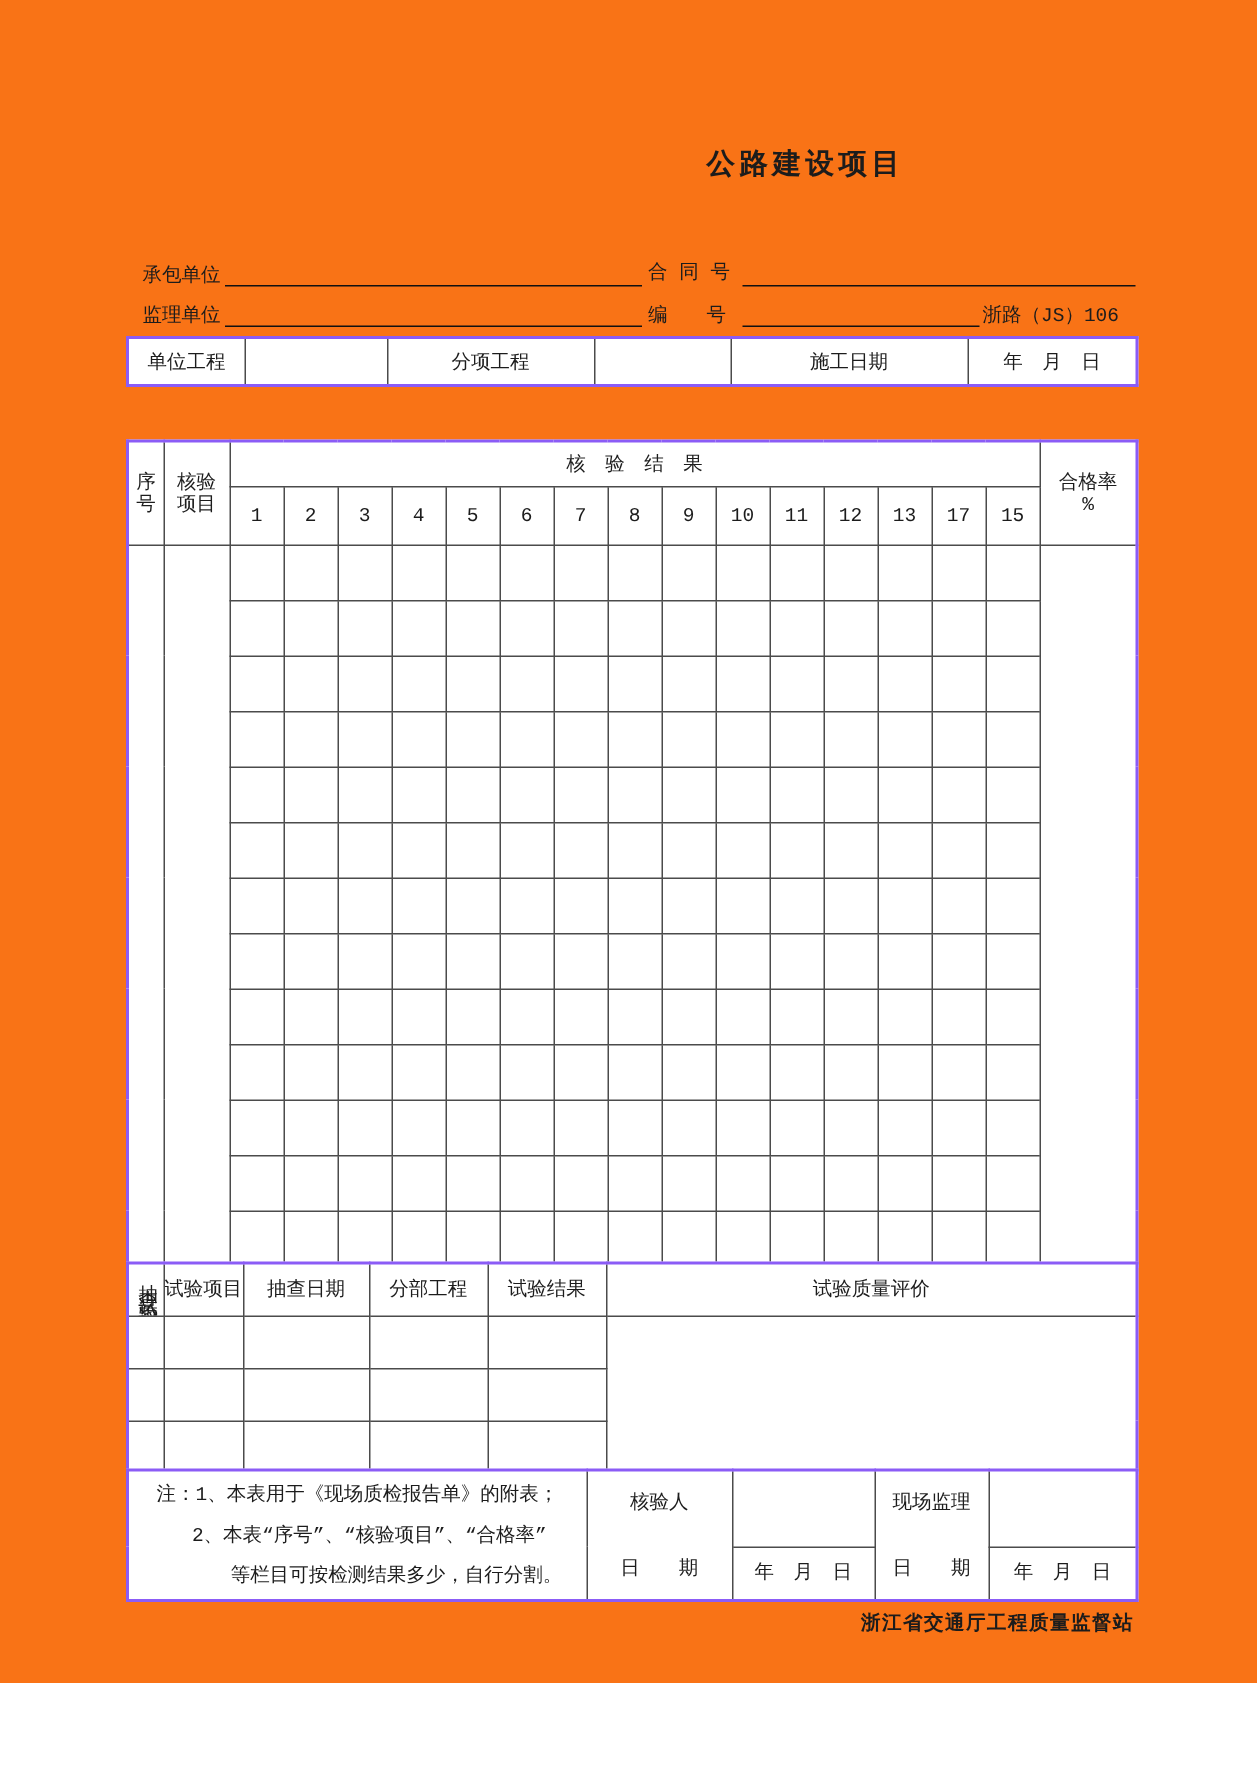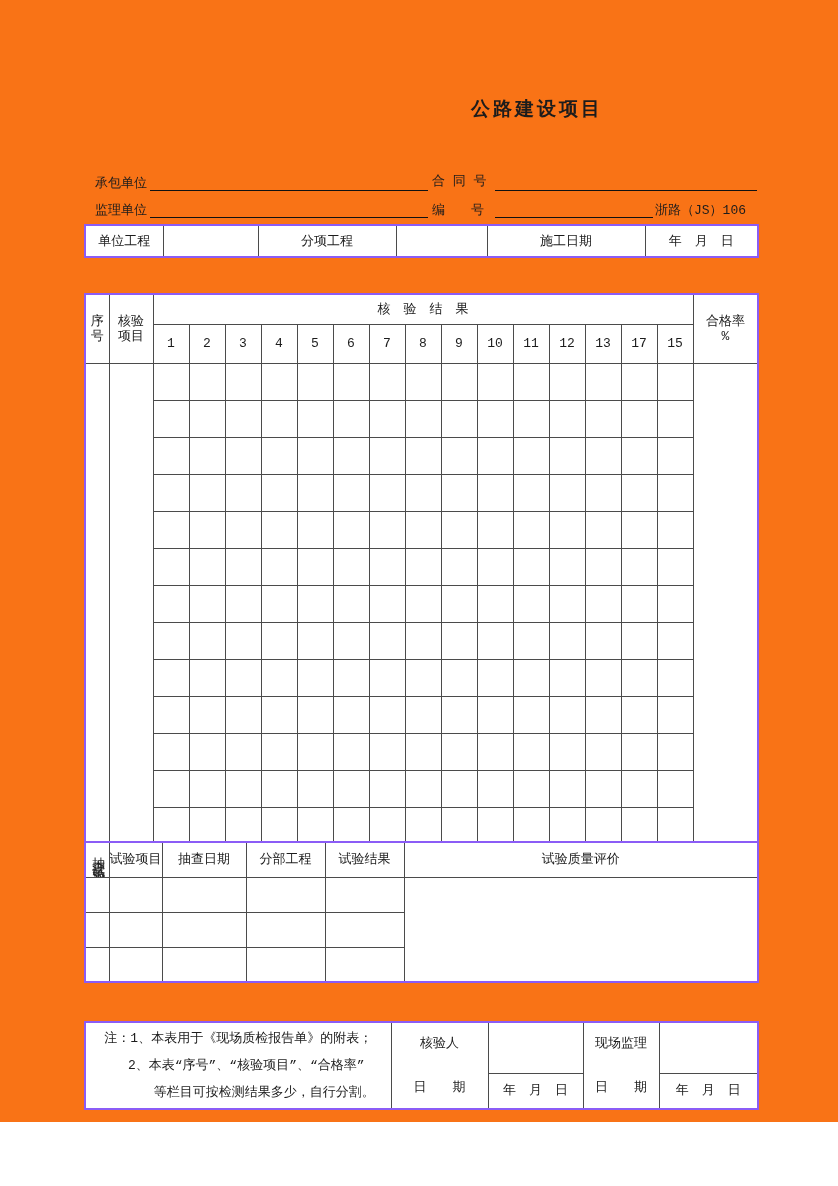--- a/index.html
+++ b/index.html
@@ -373,21 +373,21 @@
         <tr>
           <td></td>
           <td></td>
           <td></td>
           <td></td>
           <td></td>
         </tr>
       </tbody>
   </table>
 
-  <table class="tbl sign-tbl" style="left:84px; top:979px; width:673px;margin-top:42px;">
+  <table class="tbl sign-tbl" style="left:84px; top:979px; width:673px;">
     <colgroup>
       <col style="width:306px">
         <col style="width:97px">
         <col style="width:95px">
       <col style="width:76px">
         <col style="width:99px">
     </colgroup>
     <tbody>
         <tr class="s1">
       <td rowspan="2" class="notes-cell">
@@ -410,14 +410,15 @@
       </td>
       <td></td>
     </tr>
     <tr class="s2">
       <td>年　月　日</td>
       <td>年　月　日</td>
     </tr>
   </tbody>
     </table>
 
+  <div class="footer">浙江省交通厅工程质量监督站</div>
 
 </div>
 
 </body></html>

